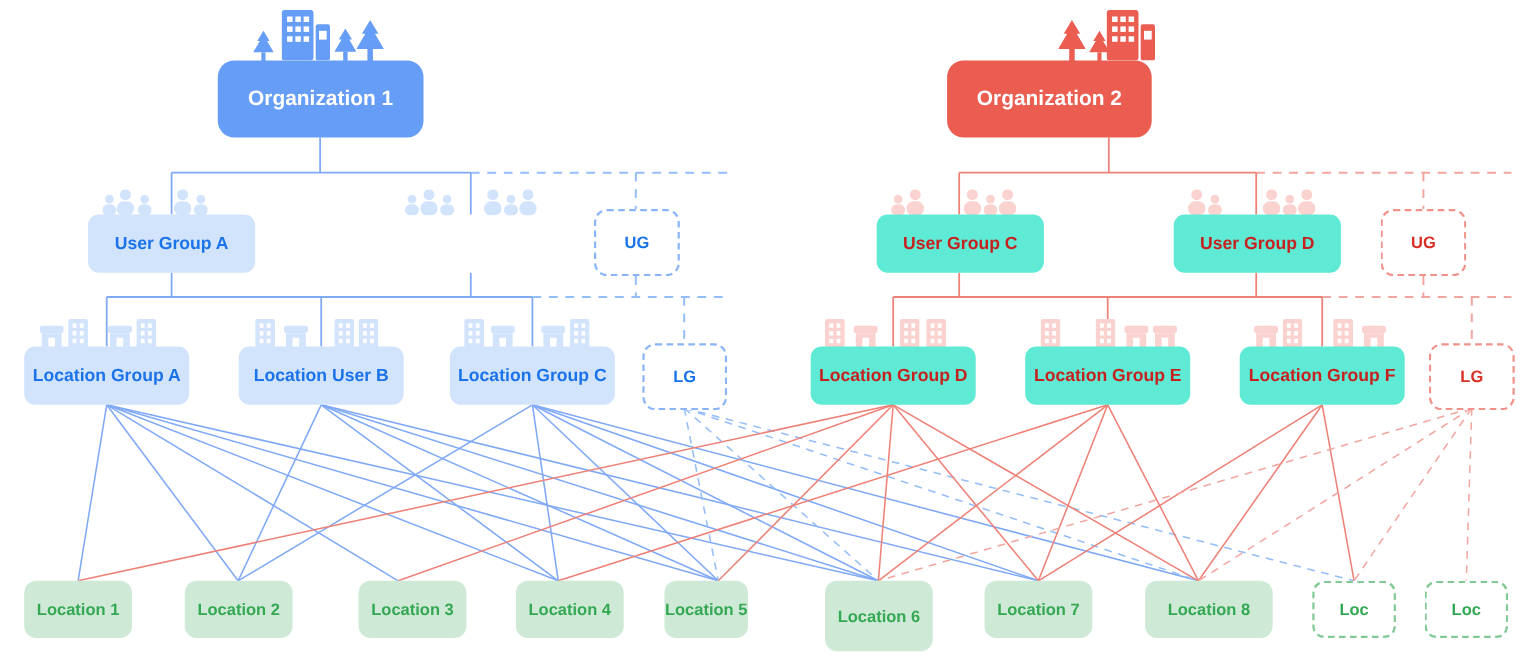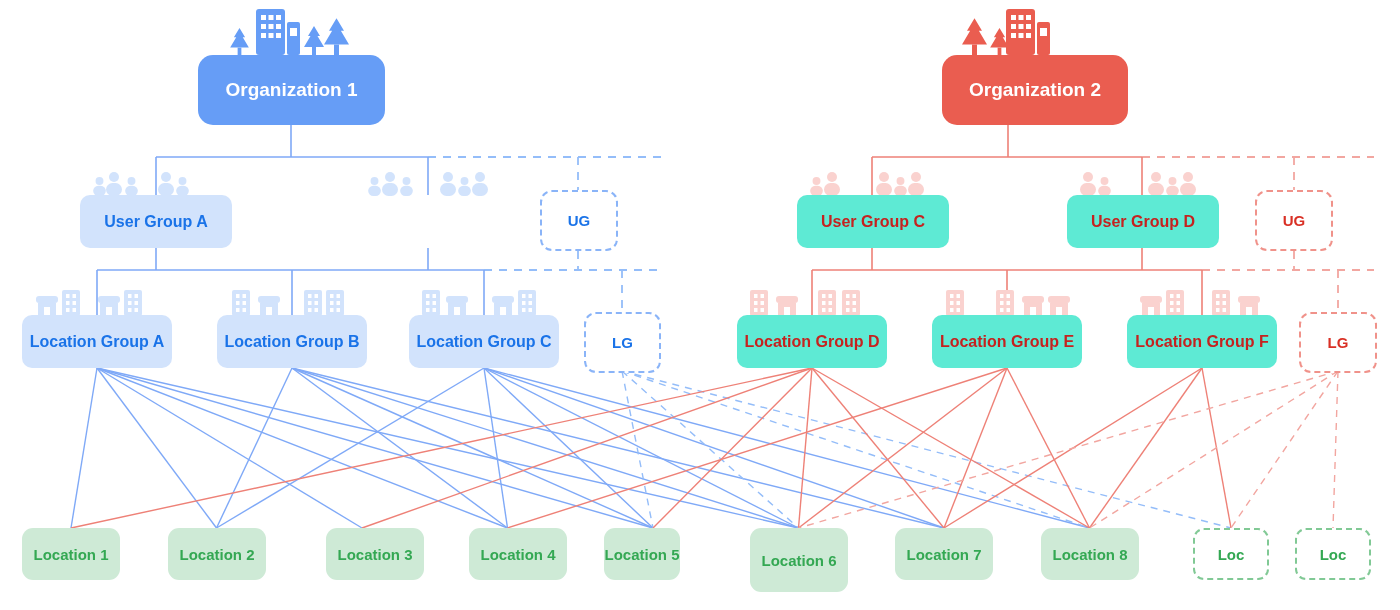--- a/index.html
+++ b/index.html
@@ -223,43 +223,43 @@
     </g>
     <g class="ic-red">
       <use href="#store" x="1140" y="296" width="22" height="20"></use>
       <use href="#bldg" x="1166" y="290" width="18" height="26"></use>
       <use href="#bldg" x="1212" y="290" width="18" height="26"></use>
       <use href="#store" x="1238" y="296" width="22" height="20"></use>
     </g>
   </svg>
 
   <div class="box org org-blue" style="left:198px;top:55px;width:187px;height:70px;">Organization 1</div>
-  <div class="box org org-red" style="left:942px;top:55px;width:186px;height:70px;">Organization 2</div>
+  <div class="box org org-red" style="left:861px;top:55px;width:186px;height:70px;">Organization 2</div>
 
   <div class="box grp-blue" style="left:80px;top:195px;width:152px;height:53px;">User Group A</div>
   <div class="box dash-blue" style="left:540px;top:190px;width:74px;height:57px;">UG</div>
 
   <div class="box grp-red" style="left:797px;top:195px;width:152px;height:53px;">User Group C</div>
   <div class="box grp-red" style="left:1067px;top:195px;width:152px;height:53px;">User Group D</div>
   <div class="box dash-red" style="left:1255px;top:190px;width:74px;height:57px;">UG</div>
 
   <div class="box grp-blue" style="left:22px;top:315px;width:150px;height:53px;">Location Group A</div>
-  <div class="box grp-blue" style="left:217px;top:315px;width:150px;height:53px;">Location Group B</div>
+  <div class="box grp-blue" style="left:217px;top:315px;width:150px;height:53px;">Location User B</div>
   <div class="box grp-blue" style="left:409px;top:315px;width:150px;height:53px;">Location Group C</div>
   <div class="box dash-blue" style="left:584px;top:312px;width:73px;height:57px;">LG</div>
 
   <div class="box grp-red" style="left:737px;top:315px;width:150px;height:53px;">Location Group D</div>
   <div class="box grp-red" style="left:932px;top:315px;width:150px;height:53px;">Location Group E</div>
   <div class="box grp-red" style="left:1127px;top:315px;width:150px;height:53px;">Location Group F</div>
   <div class="box dash-red" style="left:1299px;top:312px;width:74px;height:57px;">LG</div>
 
   <div class="box loc" style="left:22px;top:528px;width:98px;height:52px;">Location 1</div>
   <div class="box loc" style="left:168px;top:528px;width:98px;height:52px;">Location 2</div>
   <div class="box loc" style="left:326px;top:528px;width:98px;height:52px;">Location 3</div>
   <div class="box loc" style="left:469px;top:528px;width:98px;height:52px;">Location 4</div>
   <div class="box loc" style="left:604px;top:528px;width:76px;height:52px;">Location 5</div>
   <div class="box loc" style="left:750px;top:528px;width:98px;height:64px;">Location 6</div>
   <div class="box loc" style="left:895px;top:528px;width:98px;height:52px;">Location 7</div>
-  <div class="box loc" style="left:1041px;top:528px;width:98px;height:52px;">Location 8</div>
+  <div class="box loc" style="left:1041px;top:528px;width:116px;height:52px;">Location 8</div>
   <div class="box dash-green" style="left:1193px;top:528px;width:72px;height:48px;">Loc</div>
   <div class="box dash-green" style="left:1295px;top:528px;width:72px;height:48px;">Loc</div>
 
 </div>
 
 </body></html>

